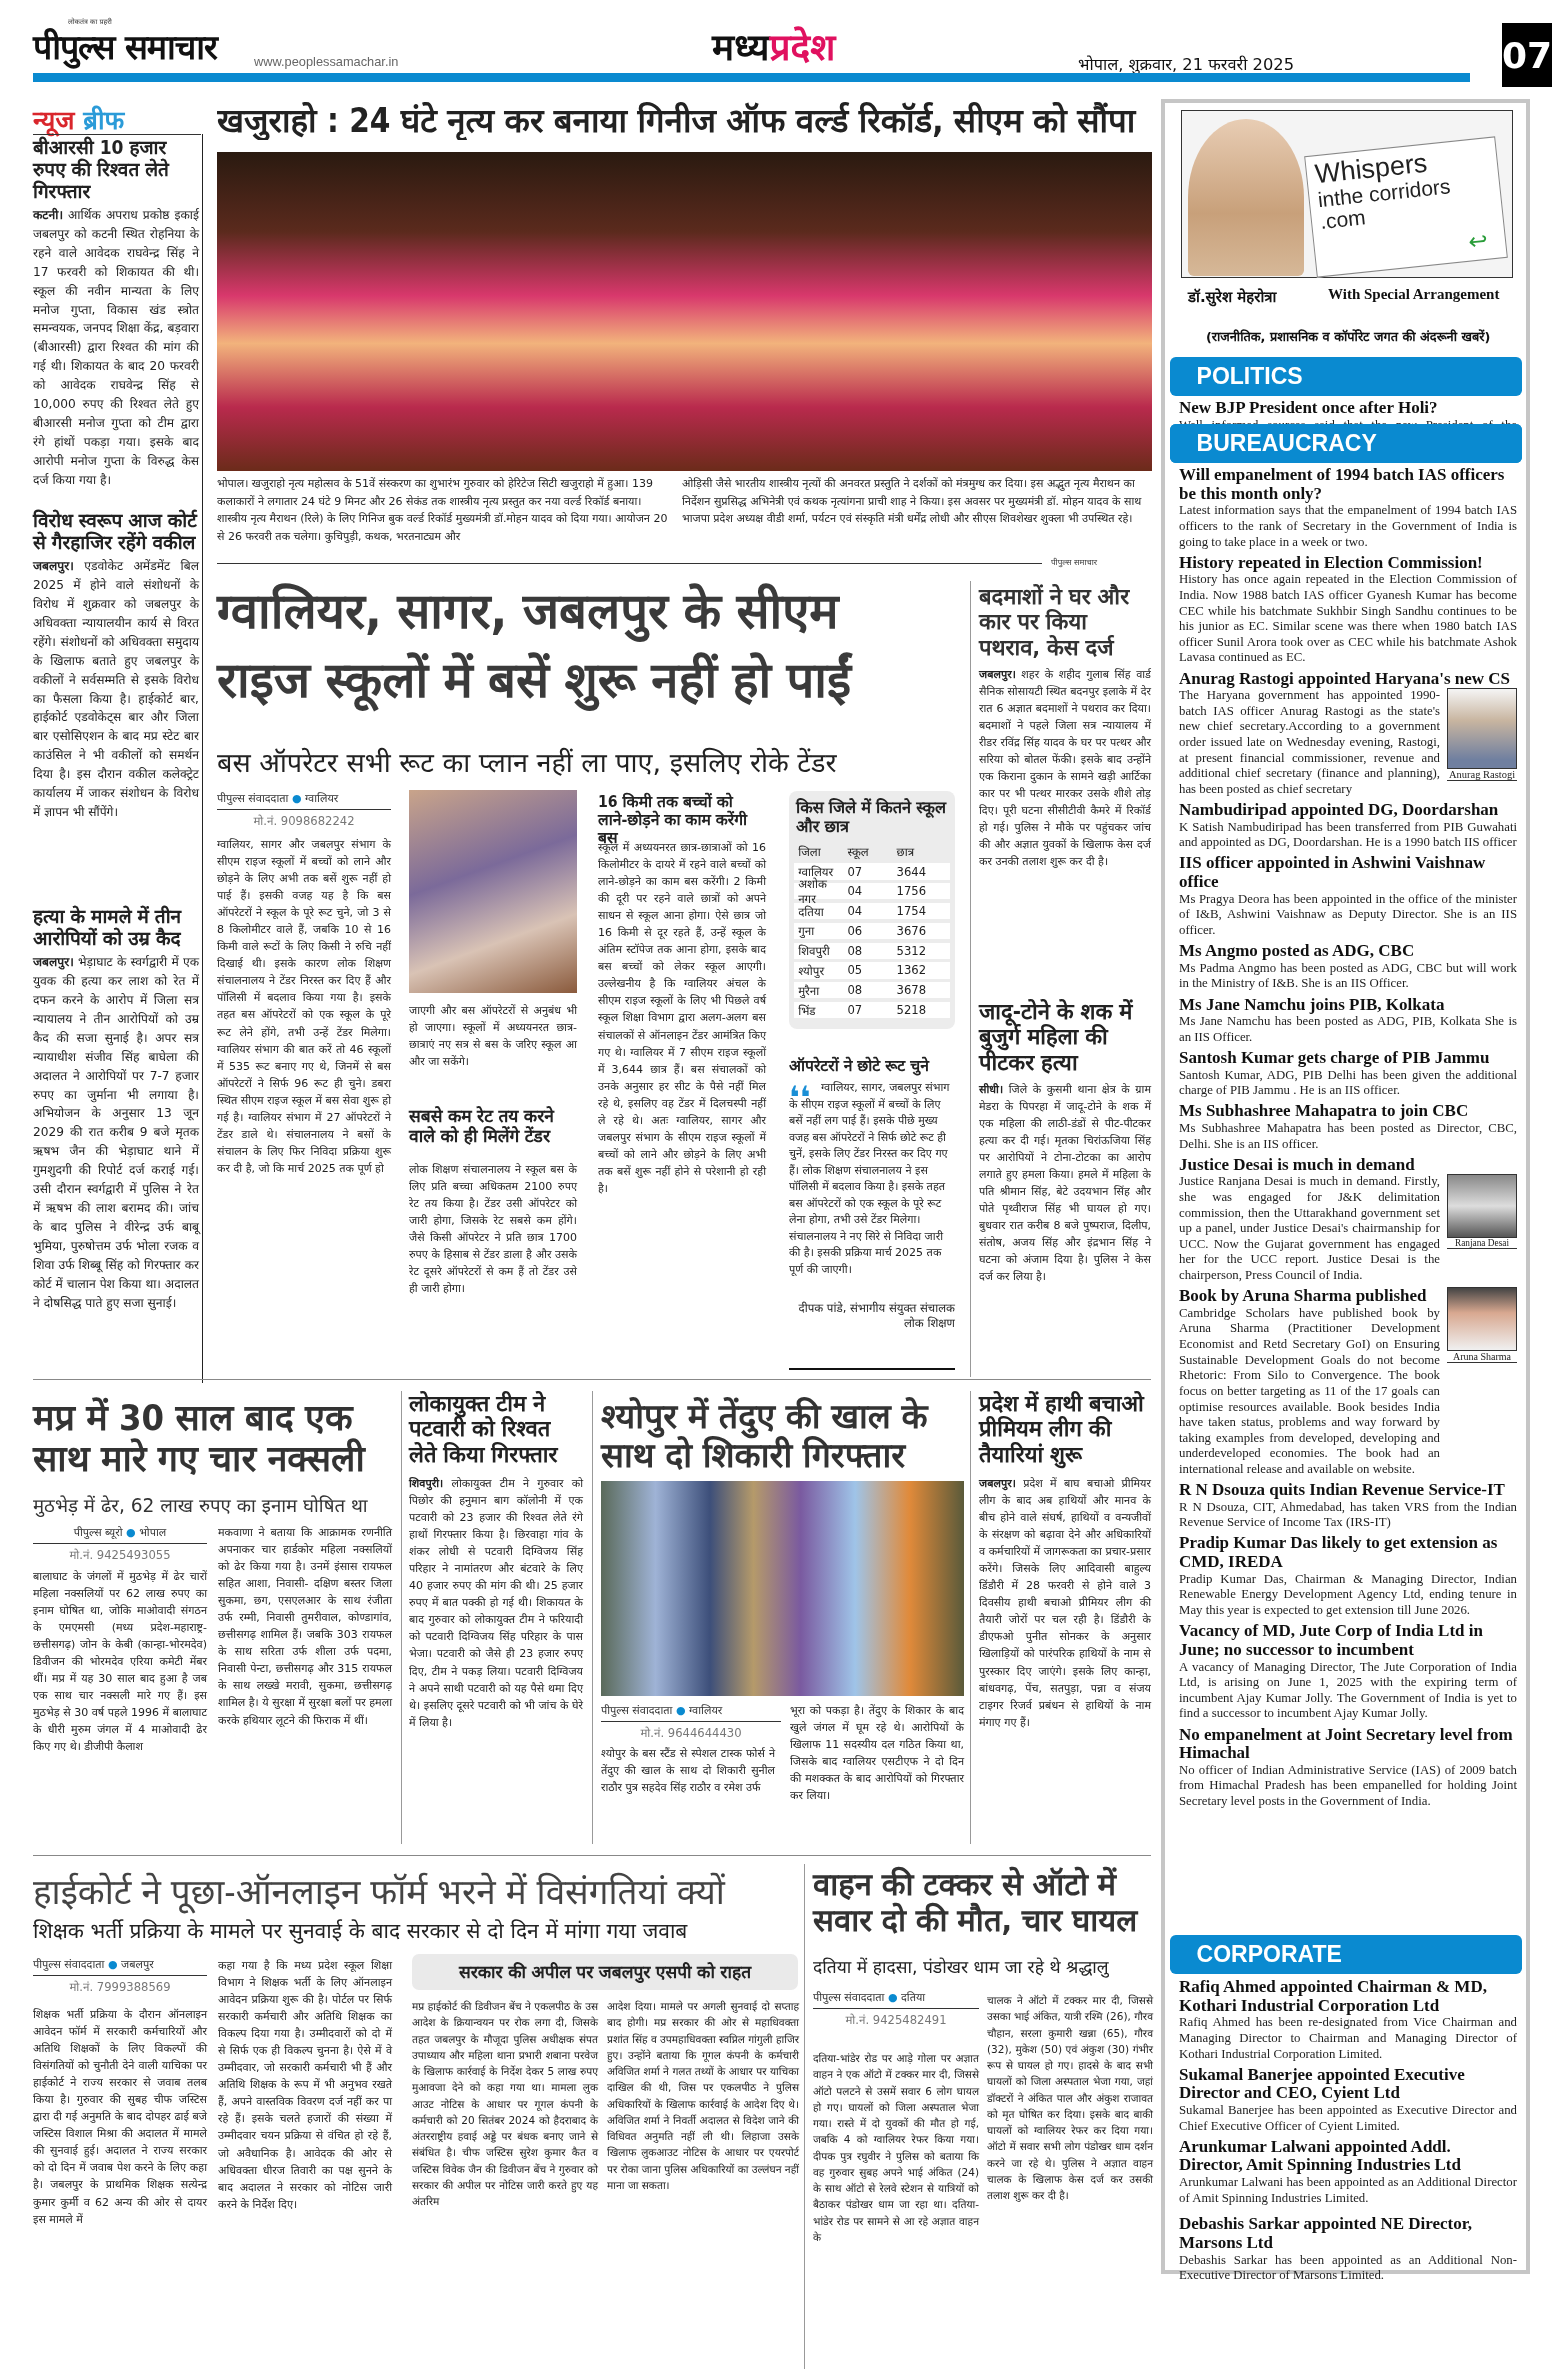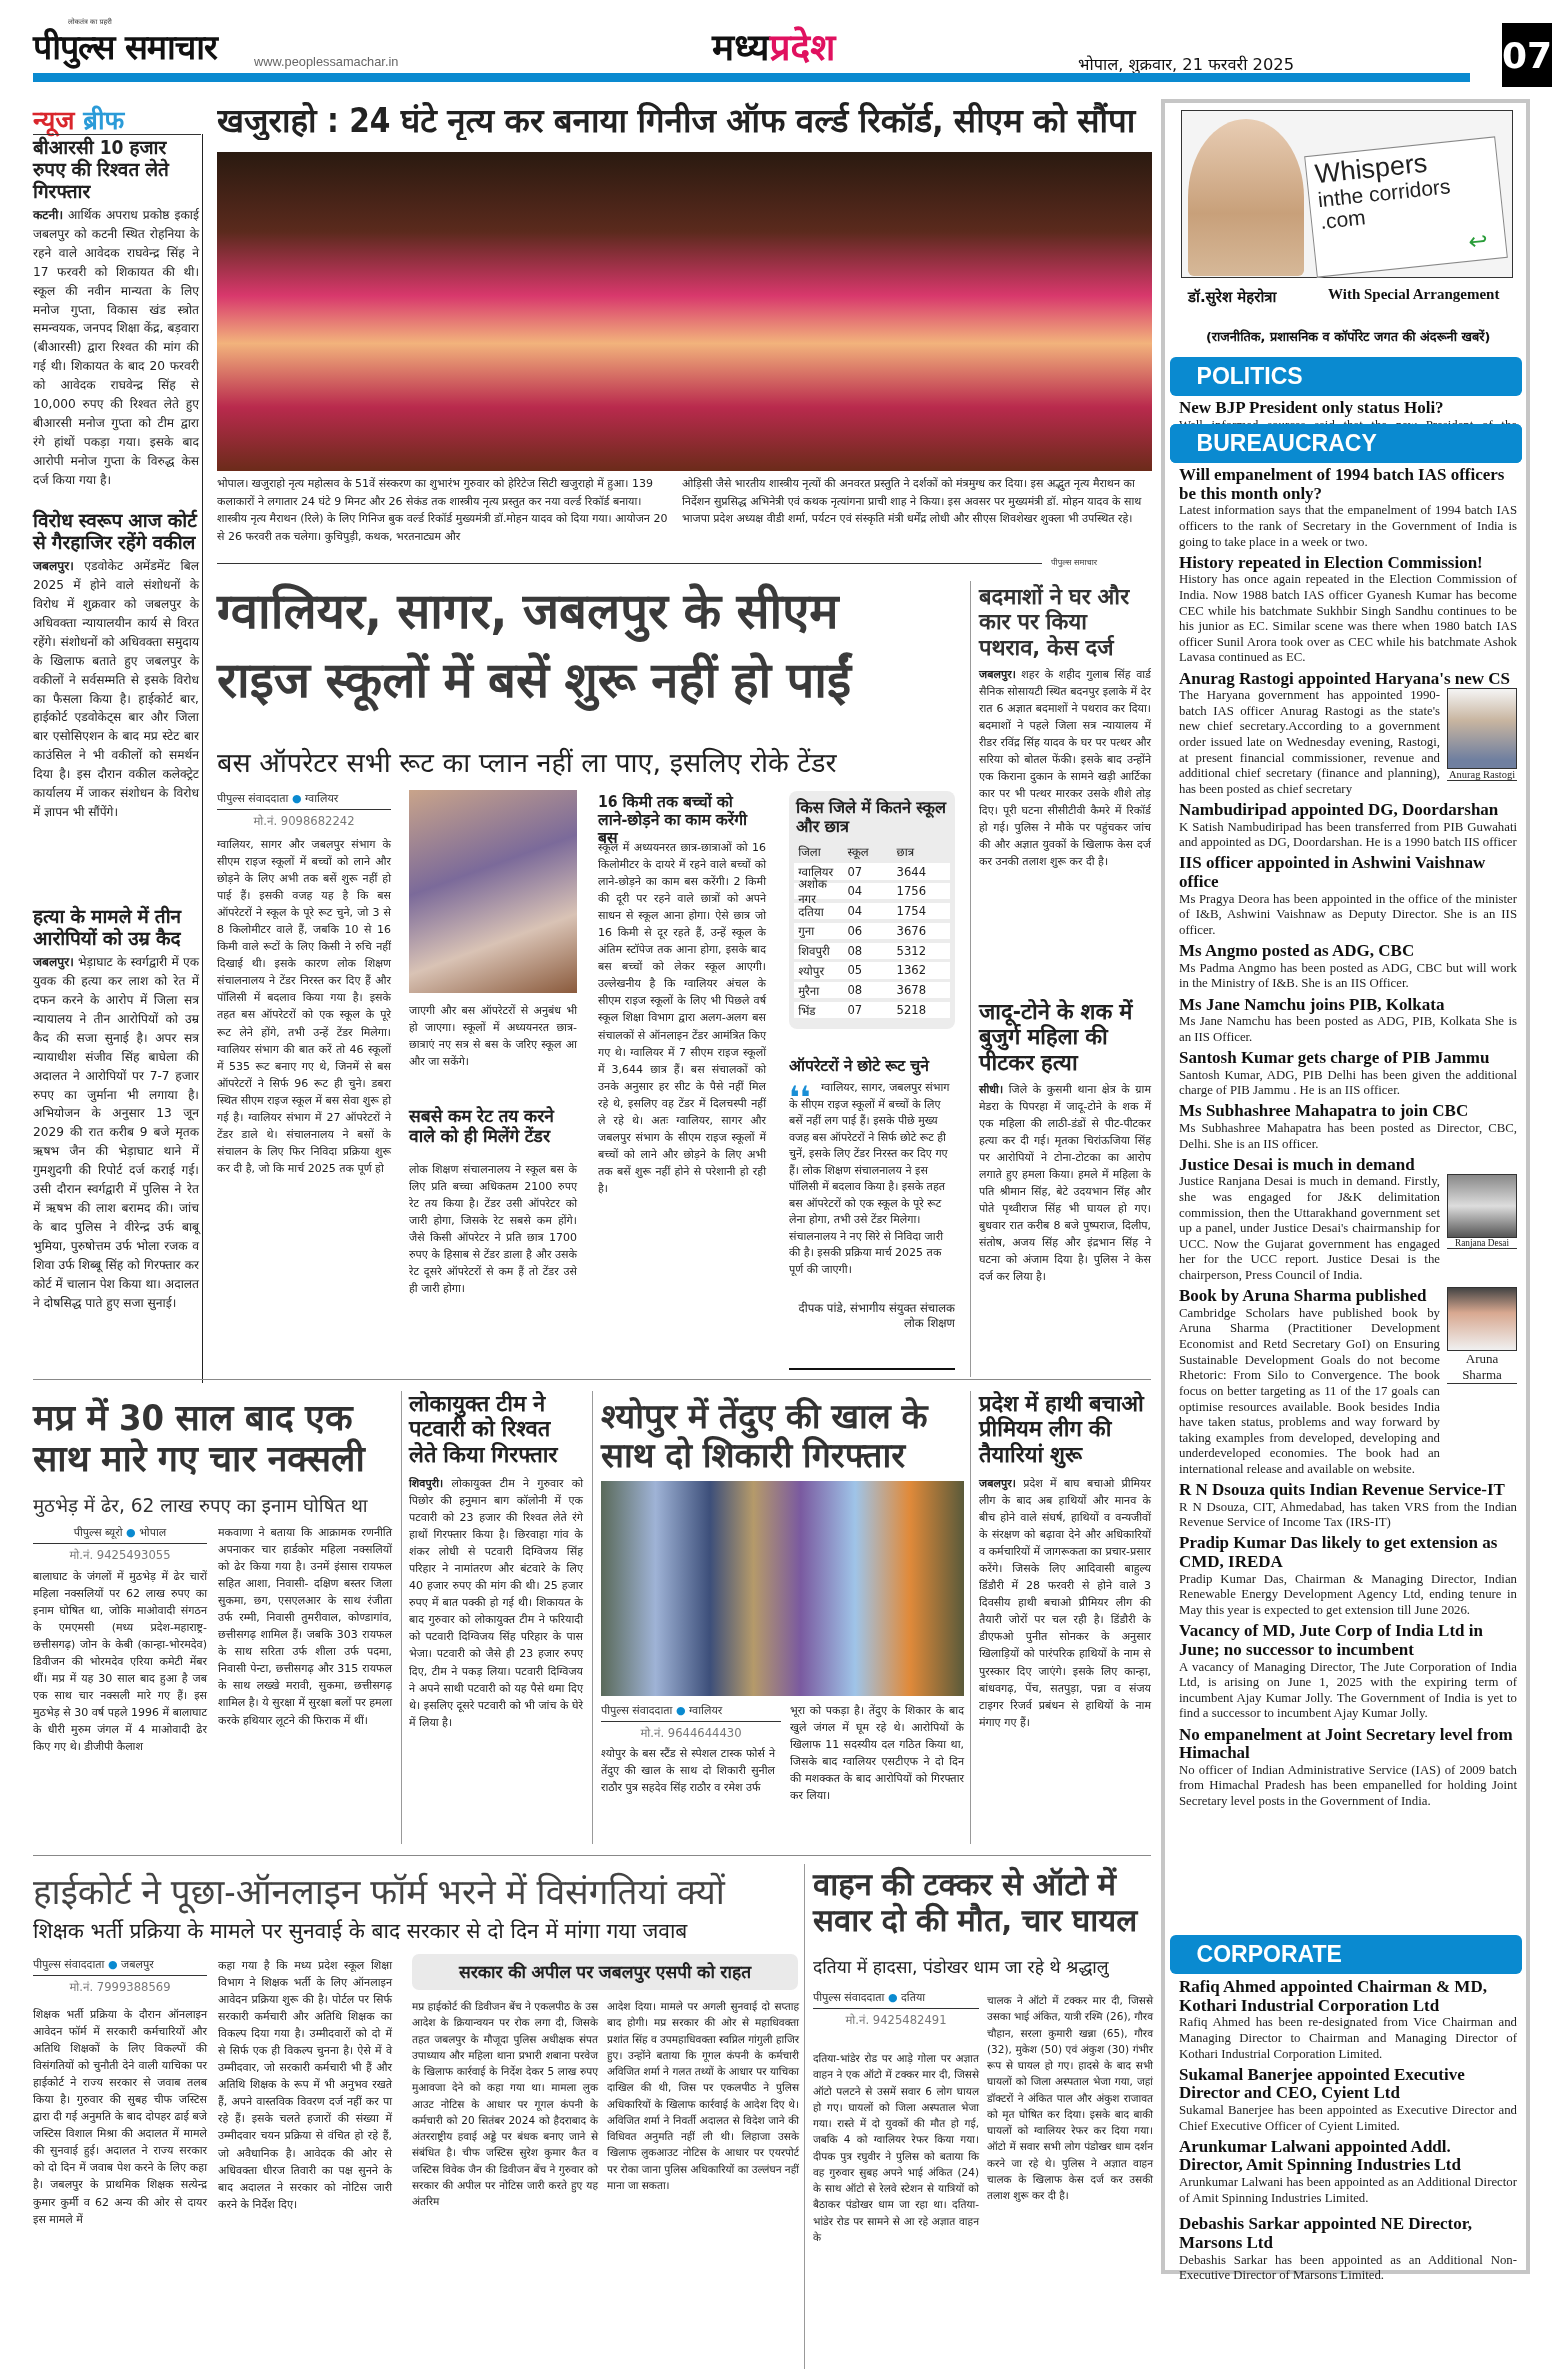--- a/index.html
+++ b/index.html
@@ -227,21 +227,21 @@
       <div style="font-size:21px;font-family:'Liberation Sans',sans-serif;color:#222;line-height:1">.com</div>
       <div class="abs" style="right:17.4px;bottom:5.8px;font-size:23px;color:#2a9d3a">↩</div>
     </div>
   </div>
   <div class="abs" style="left:23px;top:183px;font-size:15px;font-weight:bold;color:#111">डॉ.सुरेश मेहरोत्रा</div>
   <div class="abs" style="left:163px;top:183px;font-size:15px;font-weight:bold;color:#111;font-family:'Liberation Serif',serif">With Special Arrangement</div>
   <div class="abs" style="left:11.6px;top:224px;width:343px;font-size:12.8px;font-weight:bold;color:#111;text-align:center">(राजनीतिक, प्रशासनिक व कॉर्पोरेट जगत की अंदरूनी खबरें)</div>
 
   <div class="abs cat" style="top:254px">POLITICS</div>
   <div class="abs" style="left:14px;top:296px;width:338px">
-    <div class="t">New BJP President only status Holi?</div>
+    <div class="t">New BJP President once after Holi?</div>
     <div class="p">Well informed sources said that the new President of the Bharatiya Janata Party (BJP) will be announced only after Holi, the festival of colour.</div>
   </div>
 
   <div class="abs cat" style="top:322px;top:321px"></div>
   <div class="abs cat" style="top:321px">BUREAUCRACY</div>
   <div class="abs" style="left:14px;top:363px;width:338px">
     <div class="t">Will empanelment of 1994 batch IAS officers be this month only?</div>
     <div class="p" style="margin-bottom:3.5px">Latest information says that the empanelment of 1994 batch IAS officers to the rank of Secretary in the Government of India is going to take place in a week or two.</div>
     <div class="t">History repeated in Election Commission!</div>
     <div class="p" style="margin-bottom:3.5px">History has once again repeated in the Election Commission of India. Now 1988 batch IAS officer Gyanesh Kumar has become CEC while his batchmate Sukhbir Singh Sandhu continues to be his junior as EC. Similar scene was there when 1980 batch IAS officer Sunil Arora took over as CEC while his batchmate Ashok Lavasa continued as EC.</div>
@@ -273,21 +273,21 @@
         <div style="font-family:'Liberation Serif',serif;font-size:9.3px;border-bottom:0.6px solid #333">Ranjana Desai</div>
       </div>
     </div>
     <div style="display:flex;gap:7px;margin-top:3.5px">
       <div style="flex:1">
         <div class="t">Book by Aruna Sharma published</div>
         <div class="p">Cambridge Scholars have published book by Aruna Sharma (Practitioner Development Economist and Retd Secretary GoI) on Ensuring Sustainable Development Goals do not become Rhetoric: From Silo to Convergence. The book focus on better targeting as 11 of the 17 goals can optimise resources available. Book besides India have taken status, problems and way forward by taking examples from developed, developing and underdeveloped economies. The book had an international release and available on website.</div>
       </div>
       <div style="width:70px;text-align:center">
         <div style="height:64px;border:0.6px solid #333;background:linear-gradient(180deg,#444,#d8a890 40%,#f0f0f0)"></div>
-        <div style="font-family:'Liberation Serif',serif;font-size:13px;border-bottom:0.6px solid #333">Aruna Sharma</div>
+        <div style="font-family:'Liberation Serif',serif;font-size:10px;border-bottom:0.6px solid #333">Aruna Sharma</div>
       </div>
     </div>
     <div class="t" style="margin-top:3.5px">R N Dsouza quits Indian Revenue Service-IT</div>
     <div class="p" style="margin-bottom:3.5px">R N Dsouza, CIT, Ahmedabad, has taken VRS from the Indian Revenue Service of Income Tax (IRS-IT)</div>
     <div class="t">Pradip Kumar Das likely to get extension as CMD, IREDA</div>
     <div class="p" style="margin-bottom:3.5px">Pradip Kumar Das, Chairman &amp; Managing Director, Indian Renewable Energy Development Agency Ltd, ending tenure in May this year is expected to get extension till June 2026.</div>
     <div class="t">Vacancy of MD, Jute Corp of India Ltd in June; no successor to incumbent</div>
     <div class="p" style="margin-bottom:3.5px">A vacancy of Managing Director, The Jute Corporation of India Ltd, is arising on June 1, 2025 with the expiring term of incumbent Ajay Kumar Jolly. The Government of India is yet to find a successor to incumbent Ajay Kumar Jolly.</div>
     <div class="t">No empanelment at Joint Secretary level from Himachal</div>
     <div class="p">No officer of Indian Administrative Service (IAS) of 2009 batch from Himachal Pradesh has been empanelled for holding Joint Secretary level posts in the Government of India.</div>

